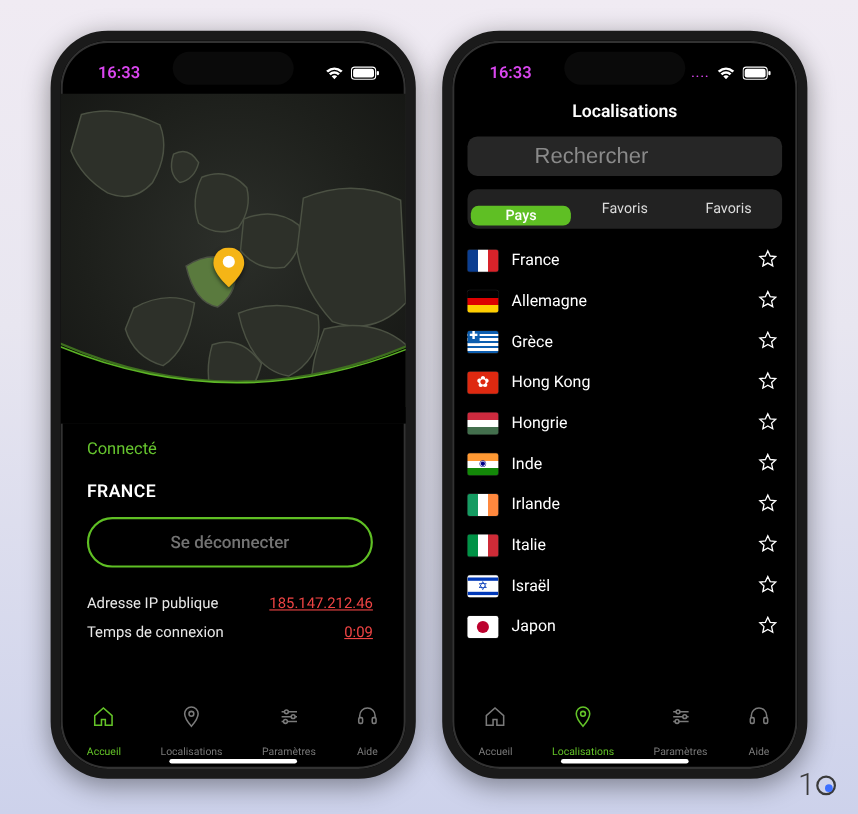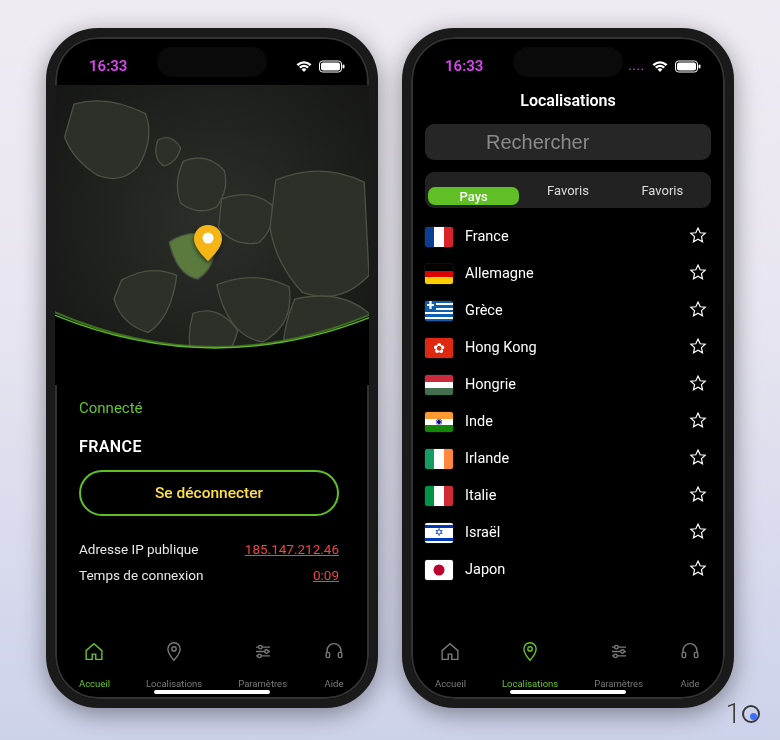--- a/index.html
+++ b/index.html
@@ -42,21 +42,21 @@
     filter: drop-shadow(0 2px 2px rgba(0,0,0,0.6));
   }
   .arc {
     position:absolute; bottom:-8px; left:-40px; right:-40px; height:110px;
   }
   .info { flex:1; display:flex; flex-direction:column; align-items:flex-start; padding:14px 24px 0; }
   .status-text { color:#66c52e; font-size:15px; margin-bottom:20px; }
   .country { color:#fff; font-size:16px; font-weight:600; letter-spacing:0.4px; margin-bottom:14px; }
   .disconnect-btn {
     width:260px; height:46px; border:2px solid #5fbf24; border-radius:24px;
-    background:transparent; color:#fde047; font-size:15.5px; font-weight:500;
+    background:transparent; color:#737373; font-size:15.5px; font-weight:500;
     display:flex; align-items:center; justify-content:center; cursor:pointer;
     margin-bottom:20px;
   }
   .kv { width:260px; display:flex; justify-content:space-between; color:#fff; font-size:13.5px; padding:5px 0; }
   .kv .k { color:#e8e8e8; }
   .kv .v { color:#ef4444;text-decoration:underline; }
   .tabbar {
     height: 64px; display:flex; justify-content:space-around; align-items:center;
     border-top:0px solid #222; padding:0 6px 4px;
   }

